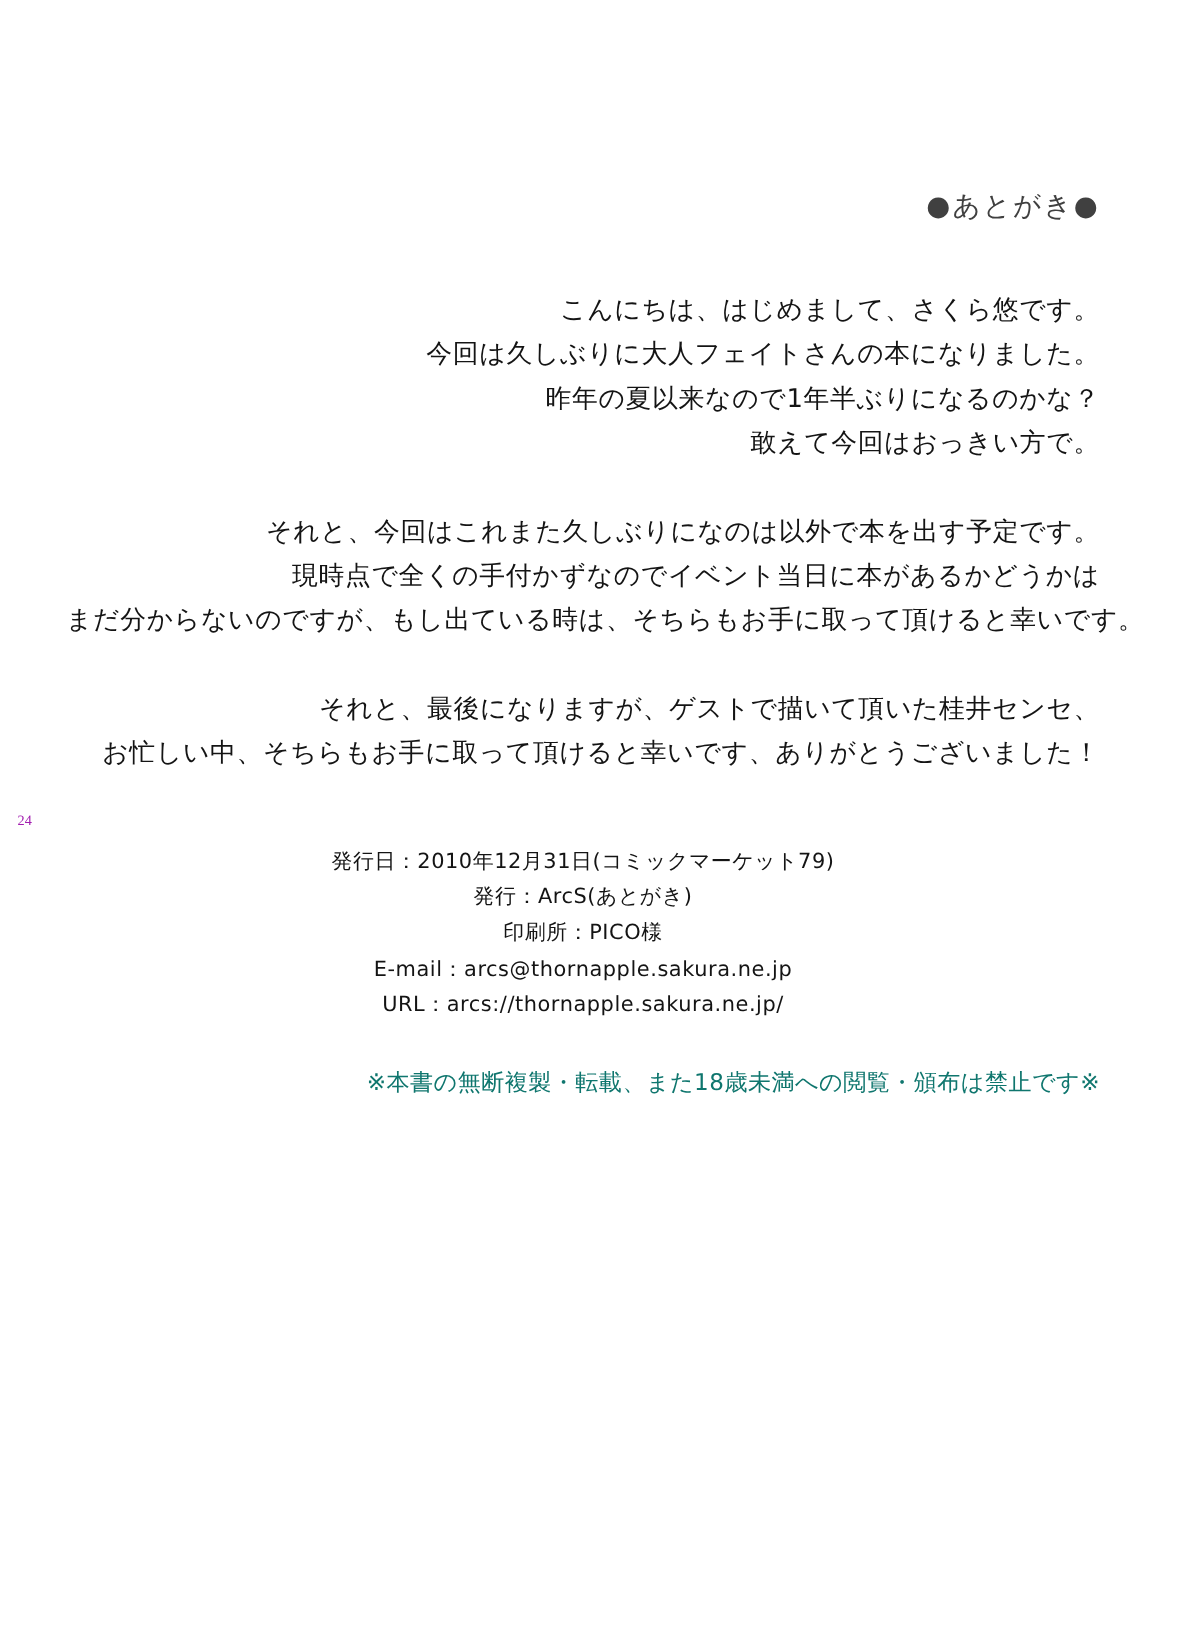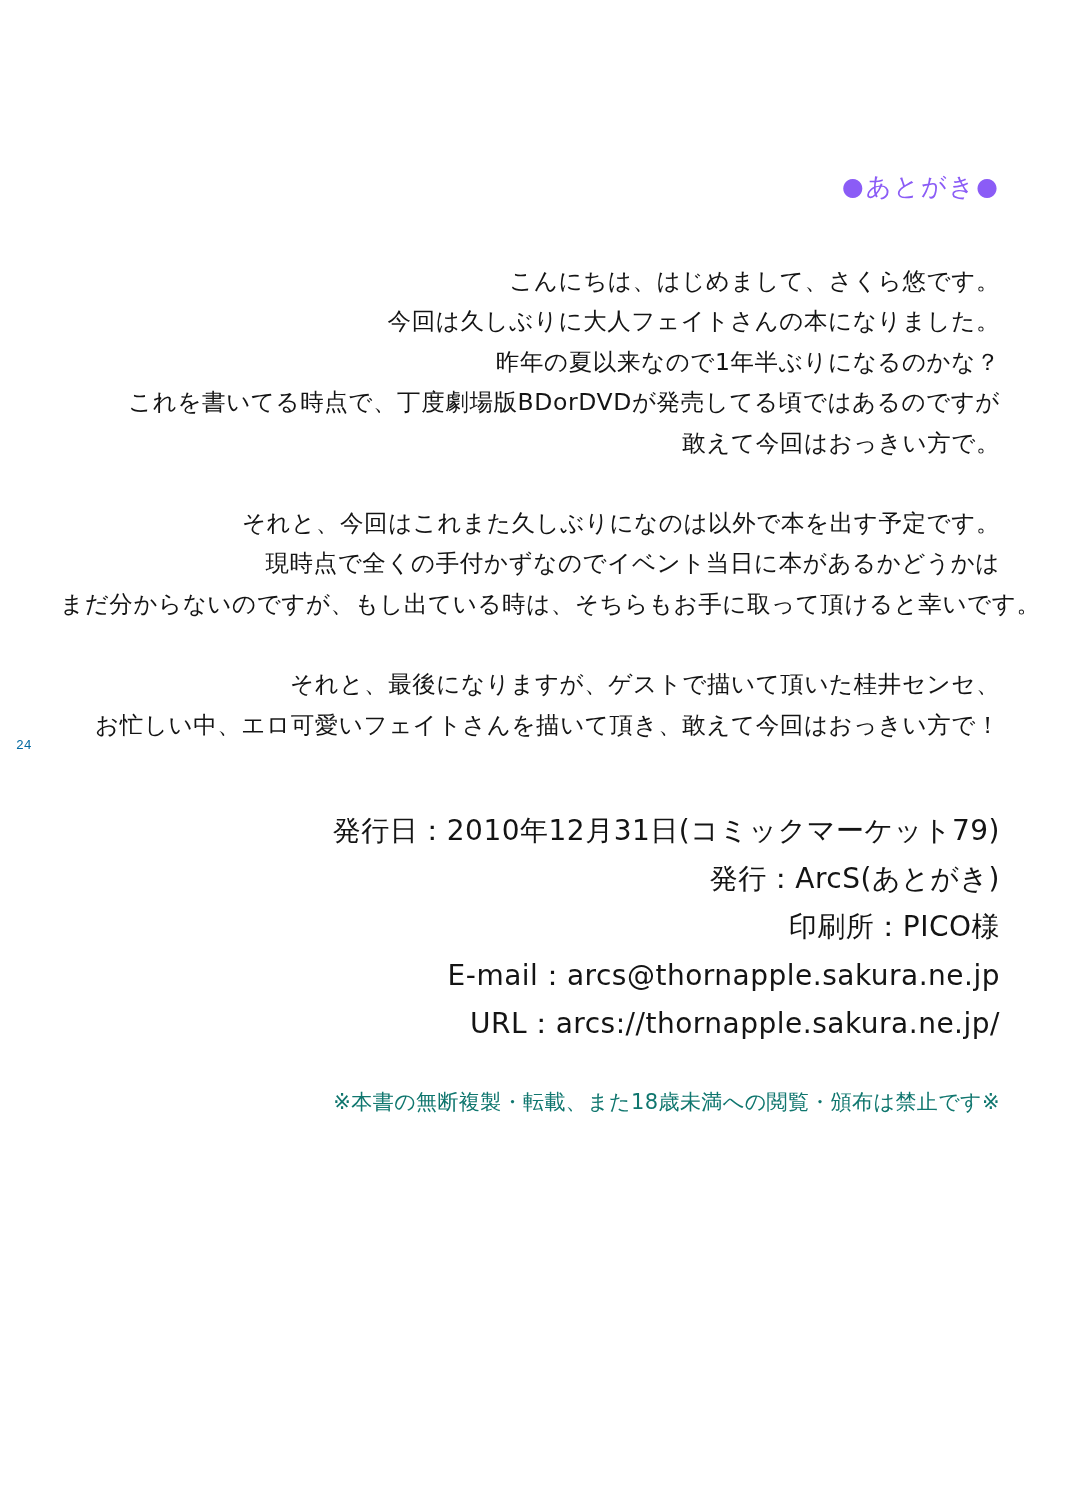--- a/index.html
+++ b/index.html
@@ -17,55 +17,56 @@
   }
   .page {
     position: absolute;
     inset: 0;
   }
   .page-number {
     position: absolute;
     left: 16px;
     top: 738px;
     font-size: 13px;
-    color: #0369a1;
-    font-family: Liberation Mono, monospace;
+    color: #a21caf;
+    font-family: Liberation Serif, serif;
     letter-spacing: 0;
   }
   .content {
     position: absolute;
     left: 60px;
     right: 72px;
     top: 170px;
     text-align: right;
   }
   .heading {
     font-size: 25px;
     letter-spacing: 2px;
     margin: 0 0 58px 0;
     font-weight: normal;
-    color: #8b5cf6;
+    color: #404040;
   }
   .para {
     font-size: 23.5px;
     line-height: 1.72;
     margin: 0 0 40px 0;
     letter-spacing: 0.6px;
     color: #141414;
   }
   .para .line {
     display: block;
     white-space: nowrap;
   }
   .colophon {
     margin-top: 62px;
-    font-size: 28px;
+    font-size: 19px;
     line-height: 1.72;
     letter-spacing: 0.5px;
     color: #141414;
+    text-align: center;
   }
   .colophon .line {
     display: block;
     white-space: nowrap;
   }
   .notice {
     margin-top: 40px;
     font-size: 21px;
     letter-spacing: 0.4px;
     color: #0f766e;
@@ -80,34 +81,33 @@
   <div class="page-number">24</div>
 
   <div class="content">
 
     <div class="heading">●あとがき●</div>
 
     <div class="para">
       <span class="line">こんにちは、はじめまして、さくら悠です。</span>
       <span class="line">今回は久しぶりに大人フェイトさんの本になりました。</span>
       <span class="line">昨年の夏以来なので1年半ぶりになるのかな？</span>
-      <span class="line">これを書いてる時点で、丁度劇場版BDorDVDが発売してる頃ではあるのですが</span>
       <span class="line">敢えて今回はおっきい方で。</span>
     </div>
 
 
     <div class="para">
       <span class="line">それと、今回はこれまた久しぶりになのは以外で本を出す予定です。</span>
       <span class="line">現時点で全くの手付かずなのでイベント当日に本があるかどうかは</span>
       <span class="line">まだ分からないのですが、もし出ている時は、そちらもお手に取って頂けると幸いです。</span>
     </div>
 
     <div class="para">
       <span class="line">それと、最後になりますが、ゲストで描いて頂いた桂井センセ、</span>
-      <span class="line">お忙しい中、エロ可愛いフェイトさんを描いて頂き、敢えて今回はおっきい方で！</span>
+      <span class="line">お忙しい中、そちらもお手に取って頂けると幸いです、ありがとうございました！</span>
     </div>
 
     <div class="colophon">
       <span class="line">発行日：2010年12月31日(コミックマーケット79)</span>
       <span class="line">発行：ArcS(あとがき)</span>
       <span class="line">印刷所：PICO様</span>
       <span class="line">E-mail：arcs@thornapple.sakura.ne.jp</span>
       <span class="line">URL：arcs://thornapple.sakura.ne.jp/</span>
     </div>
 

